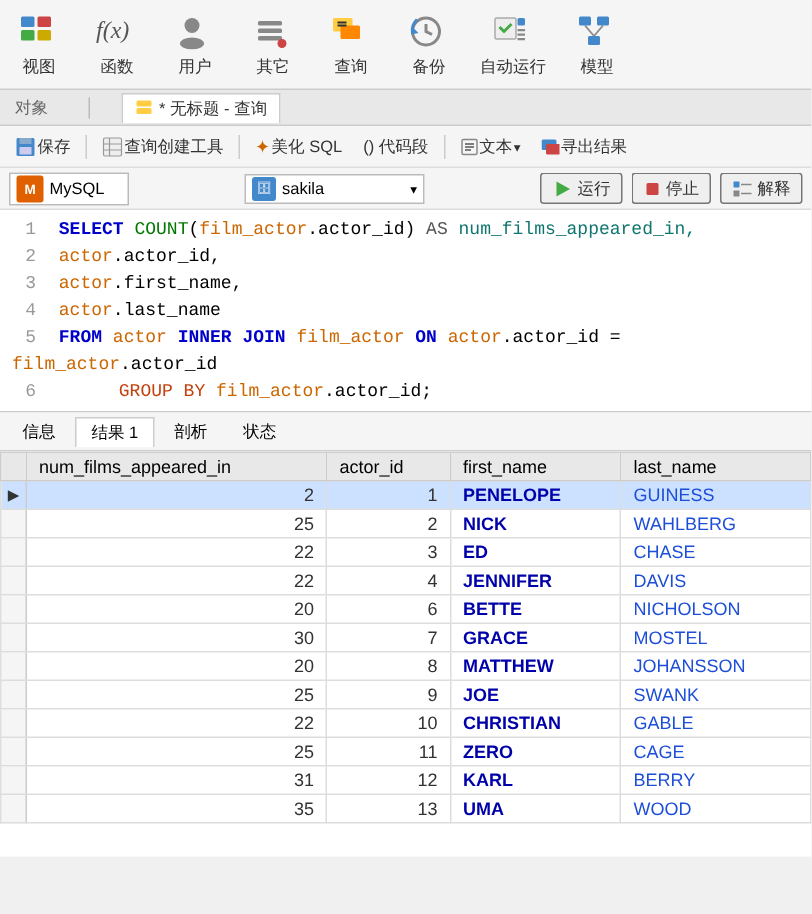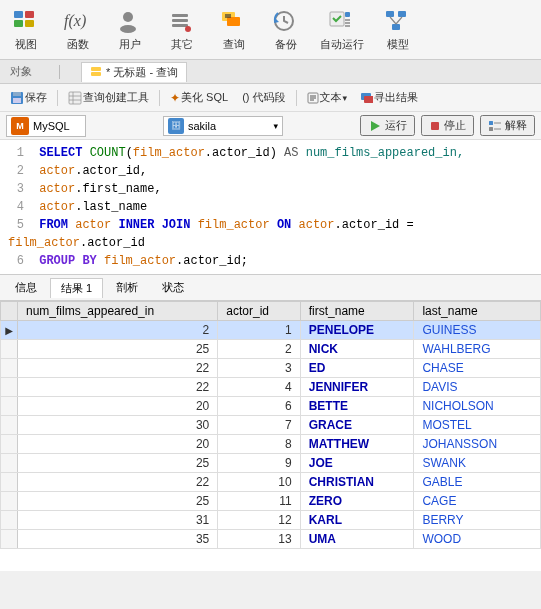--- a/index.html
+++ b/index.html
@@ -135,21 +135,21 @@
       display: inline-block;
       width: 16px;
       text-align: right;
       margin-right: 8px;
       user-select: none;
     }
     .kw-select { color: #0000cc; font-weight: bold; }
     .kw-from { color: #0000cc; font-weight: bold; }
     .kw-inner { color: #0000cc; font-weight: bold; }
     .kw-on { color: #0000cc; font-weight: bold; }
-    .kw-group { color: #6d28d9; font-weight: bold; }
+    .kw-group { color: #c2410c; font-weight: normal; margin-left: 40px; }
     .kw-as { color: #555; }
     .fn-count { color: #007700; }
     .tbl { color: #cc6600; }
     .alias { color: #0f766e; }
 
     
     .bottom-panel {
       background: #f5f5f5;
     }
     .result-tabs {

